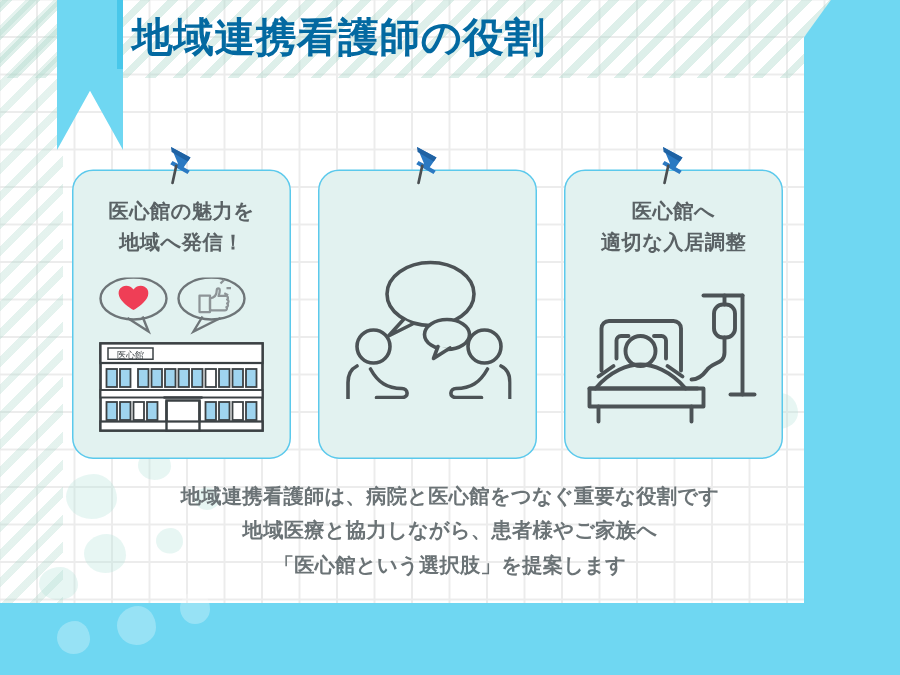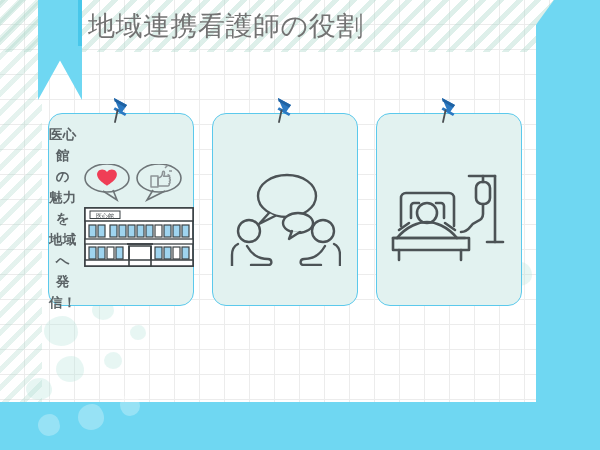--- a/index.html
+++ b/index.html
@@ -105,22 +105,22 @@
     background: #48c7ea;
   }
 
   
   .title {
     position: absolute;
     left: 88px;
     top: 6px;
     font-size: 27px;
     line-height: 40px;
-    color: #737373;
-    font-weight: normal;
+    color: #0369a1;
+    font-weight: bold;
     letter-spacing: 0.5px;
     white-space: nowrap;
   }
 
   
   .cards {
     position: absolute;
     left: 48px;
     top: 113px;
     width: 474px;
@@ -131,20 +131,21 @@
 
   .card {
     position: relative;
     width: 146px;
     height: 193px;
     box-sizing: border-box;
     background: #e2f2f0;
     border: 1.6px solid #5bc9ec;
     border-radius: 14px;
     display: flex;
+    flex-direction: column;
     align-items: center;
     padding-top: 17px;
   }
 
   .card-title {
     font-size: 13.5px;
     line-height: 21px;
     color: #5a6265;
     font-weight: bold;
     text-align: center;
@@ -309,20 +310,22 @@
         </svg>
       </div>
     </div>
 
     <div class="card">
       <svg class="pin" viewBox="0 0 30 30">
         <path d="M8 3 L21 10 L16.5 16.5 L20.5 18.8 L19 21 L7.5 14.5 L9 12.3 L12.8 14.3 Z" fill="#2b79c2"></path>
         <path d="M11.5 15.5 L9 27" stroke="#4a4f52" stroke-width="1.8" fill="none" stroke-linecap="round"></path>
         <path d="M8 3 L21 10 L19.2 12.6 L8.4 6.3 Z" fill="#1f62a3"></path>
       </svg>
+      <div class="card-title">医心館へ
+適切な入居調整</div>
       <div class="card-art">
         <svg width="116" height="100" viewBox="0 0 116 100">
           <g fill="none" stroke="#4c5356" stroke-width="2.6" stroke-linejoin="round" stroke-linecap="round">
 
             <path d="M10 58 V30 a5,5 0 0 1 5,-5 H58 a5,5 0 0 1 5,5 V58"></path>
 
             <path d="M20 50 V38 a3,3 0 0 1 3,-3 h5"></path>
             <path d="M53 50 V38 a3,3 0 0 0 -3,-3 h-5"></path>
 
             <circle cx="36" cy="45" r="10"></circle>
@@ -340,14 +343,17 @@
             <path d="M96 74 h16"></path>
             <rect x="85" y="14" width="14" height="22" rx="6"></rect>
             <path d="M92 36 v10 c0,8 -8,6 -12,12 c-3,4 -6,6 -10,6"></path>
           </g>
         </svg>
       </div>
     </div>
 
   </div>
 
+  <div class="footer">地域連携看護師は、病院と医心館をつなぐ重要な役割です
+地域医療と協力しながら、患者様やご家族へ
+「医心館という選択肢」を提案します</div>
 
 </div>
 
 </body></html>

